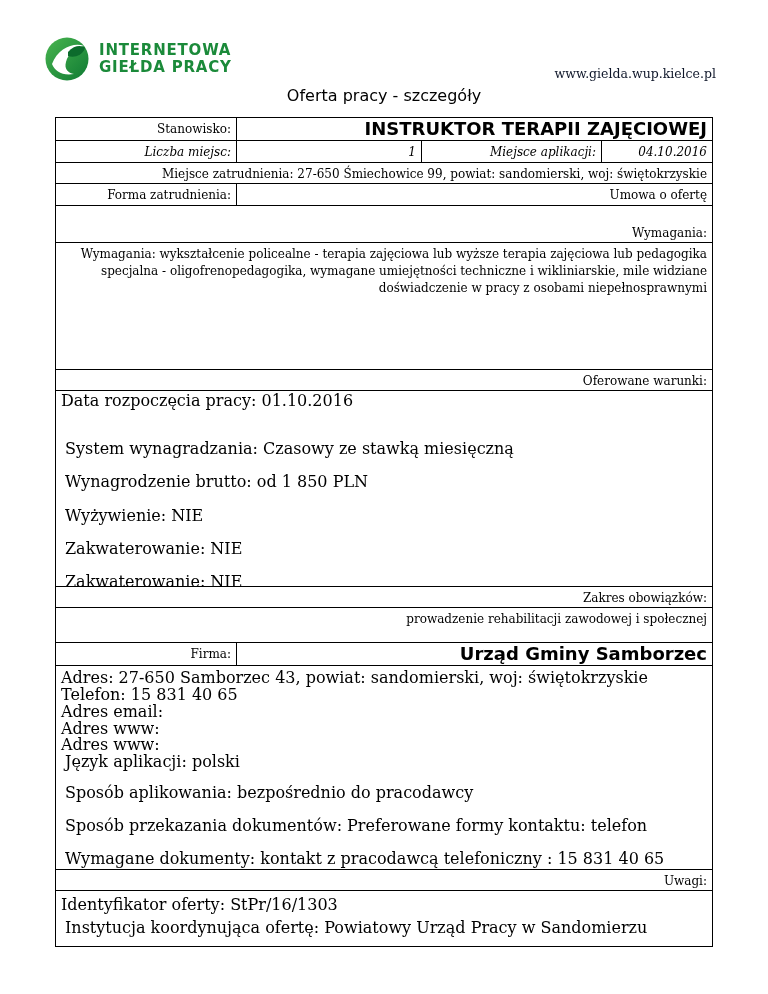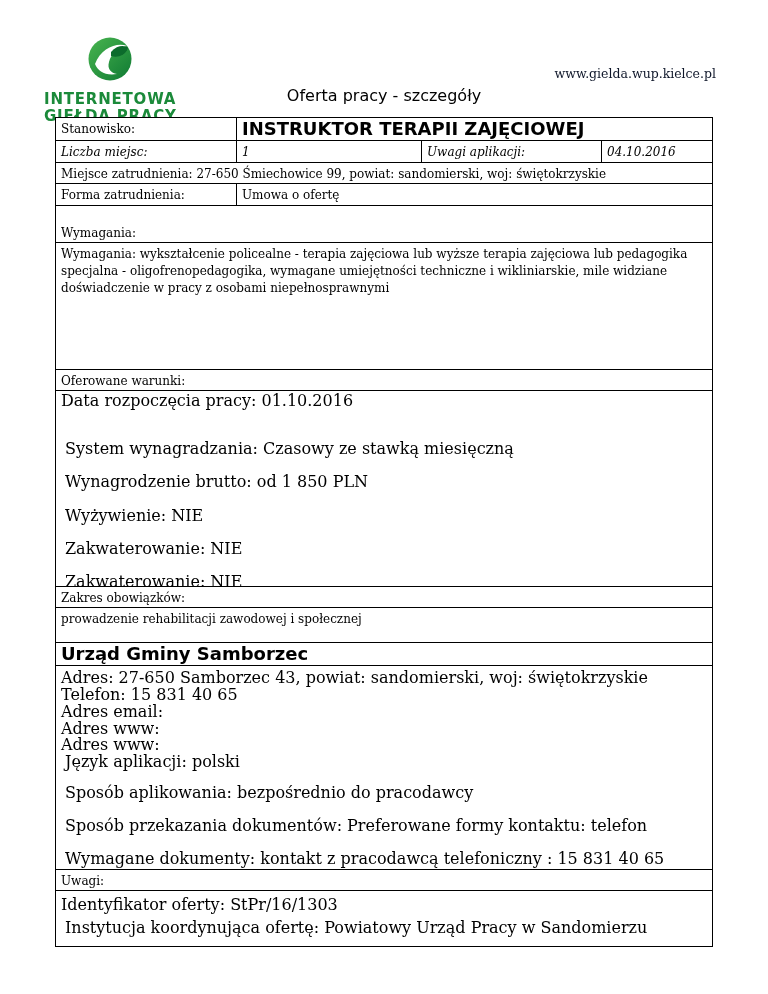--- a/index.html
+++ b/index.html
@@ -1,30 +1,30 @@
 <!DOCTYPE html>
 <html><head>
 <meta charset="utf-8">
 <style>
   * { box-sizing: border-box; margin: 0; padding: 0; }
   html, body { background: #ffffff; }
   body { font-family: "DejaVu Serif", "Liberation Serif", serif; color: #000; }
   .page { position: relative; width: 768px; height: 994px; background: #fff; overflow: hidden; }
 
   
-  .logo { position: absolute; left: 44px; top: 36px; display: flex; align-items: center; gap: 9px; flex-direction: column; }
+  .logo { position: absolute; left: 44px; top: 36px; display: flex; align-items: center; gap: 9px; }
   .logo-text { font-family: "DejaVu Sans", "Liberation Sans", sans-serif; font-weight: bold;
                font-size: 15px; line-height: 1.15; color: #1b8a3a; letter-spacing: 0.8px; }
   .url { position: absolute; right: 52px; top: 66px; font-size: 12.5px; color: #0f172a; text-decoration: none; }
   .title { position: absolute; left: 0; top: 86px; width: 100%; text-align: center;
            font-family: "DejaVu Sans", "Liberation Sans", sans-serif; font-weight: normal; font-size: 16px; }
 
   
   .table { position: absolute; left: 55px; top: 117px; width: 658px; border: 1px solid #000; background: #fff; }
-  .row { display: flex; border-bottom: 1px solid #000; }
+  .row { display: flex; border-bottom: 1px solid #000; text-align: right; }
   .row:last-child { border-bottom: none; }
   .cell { padding: 3px 5px; font-size: 12px; line-height: 16px; overflow: hidden; }
   .cell + .cell { border-left: 1px solid #000; }
   .c1 { width: 180px; flex: none; }
   .c2 { width: 185px; flex: none; }
   .c3 { width: 180px; flex: none; }
   .rest { flex: 1 1 auto; }
   .full { width: 100%; flex: none; }
   .rel { position: relative; }
   .abs { position: absolute; font-size: 16px; line-height: 15px; white-space: nowrap; }
@@ -66,21 +66,21 @@
   <div class="table">
 
     <div class="row r1">
       <div class="cell c1">Stanowisko:</div>
       <div class="cell rest bold-sans">INSTRUKTOR TERAPII ZAJĘCIOWEJ</div>
     </div>
 
     <div class="row r2">
       <div class="cell c1">Liczba miejsc:</div>
       <div class="cell c2">1</div>
-      <div class="cell c3">Uwagi aplikacji:</div>
+      <div class="cell c3">Miejsce aplikacji:</div>
       <div class="cell rest">04.10.2016</div>
     </div>
 
     <div class="row r3">
       <div class="cell full">Miejsce zatrudnienia: 27-650 Śmiechowice 99, powiat: sandomierski, woj: świętokrzyskie</div>
     </div>
 
     <div class="row r4">
       <div class="cell c1">Forma zatrudnienia:</div>
       <div class="cell rest">Umowa o ofertę</div>
@@ -111,20 +111,21 @@
 
     <div class="row r9">
       <div class="cell full">Zakres obowiązków:</div>
     </div>
 
     <div class="row r10">
       <div class="cell full">prowadzenie rehabilitacji zawodowej i społecznej</div>
     </div>
 
     <div class="row r11">
+      <div class="cell c1">Firma:</div>
       <div class="cell rest bold-sans">Urząd Gminy Samborzec</div>
     </div>
 
     <div class="row r12">
       <div class="cell full rel">
         <div class="abs" style="top:4px;left:5px">Adres: 27-650 Samborzec 43, powiat: sandomierski, woj: świętokrzyskie</div>
         <div class="abs" style="top:21px;left:5px">Telefon: 15 831 40 65</div>
         <div class="abs" style="top:38px;left:5px">Adres email:</div>
         <div class="abs" style="top:55px;left:5px">Adres www:</div>
         <div class="abs" style="top:71px;left:5px">Adres www:</div>

